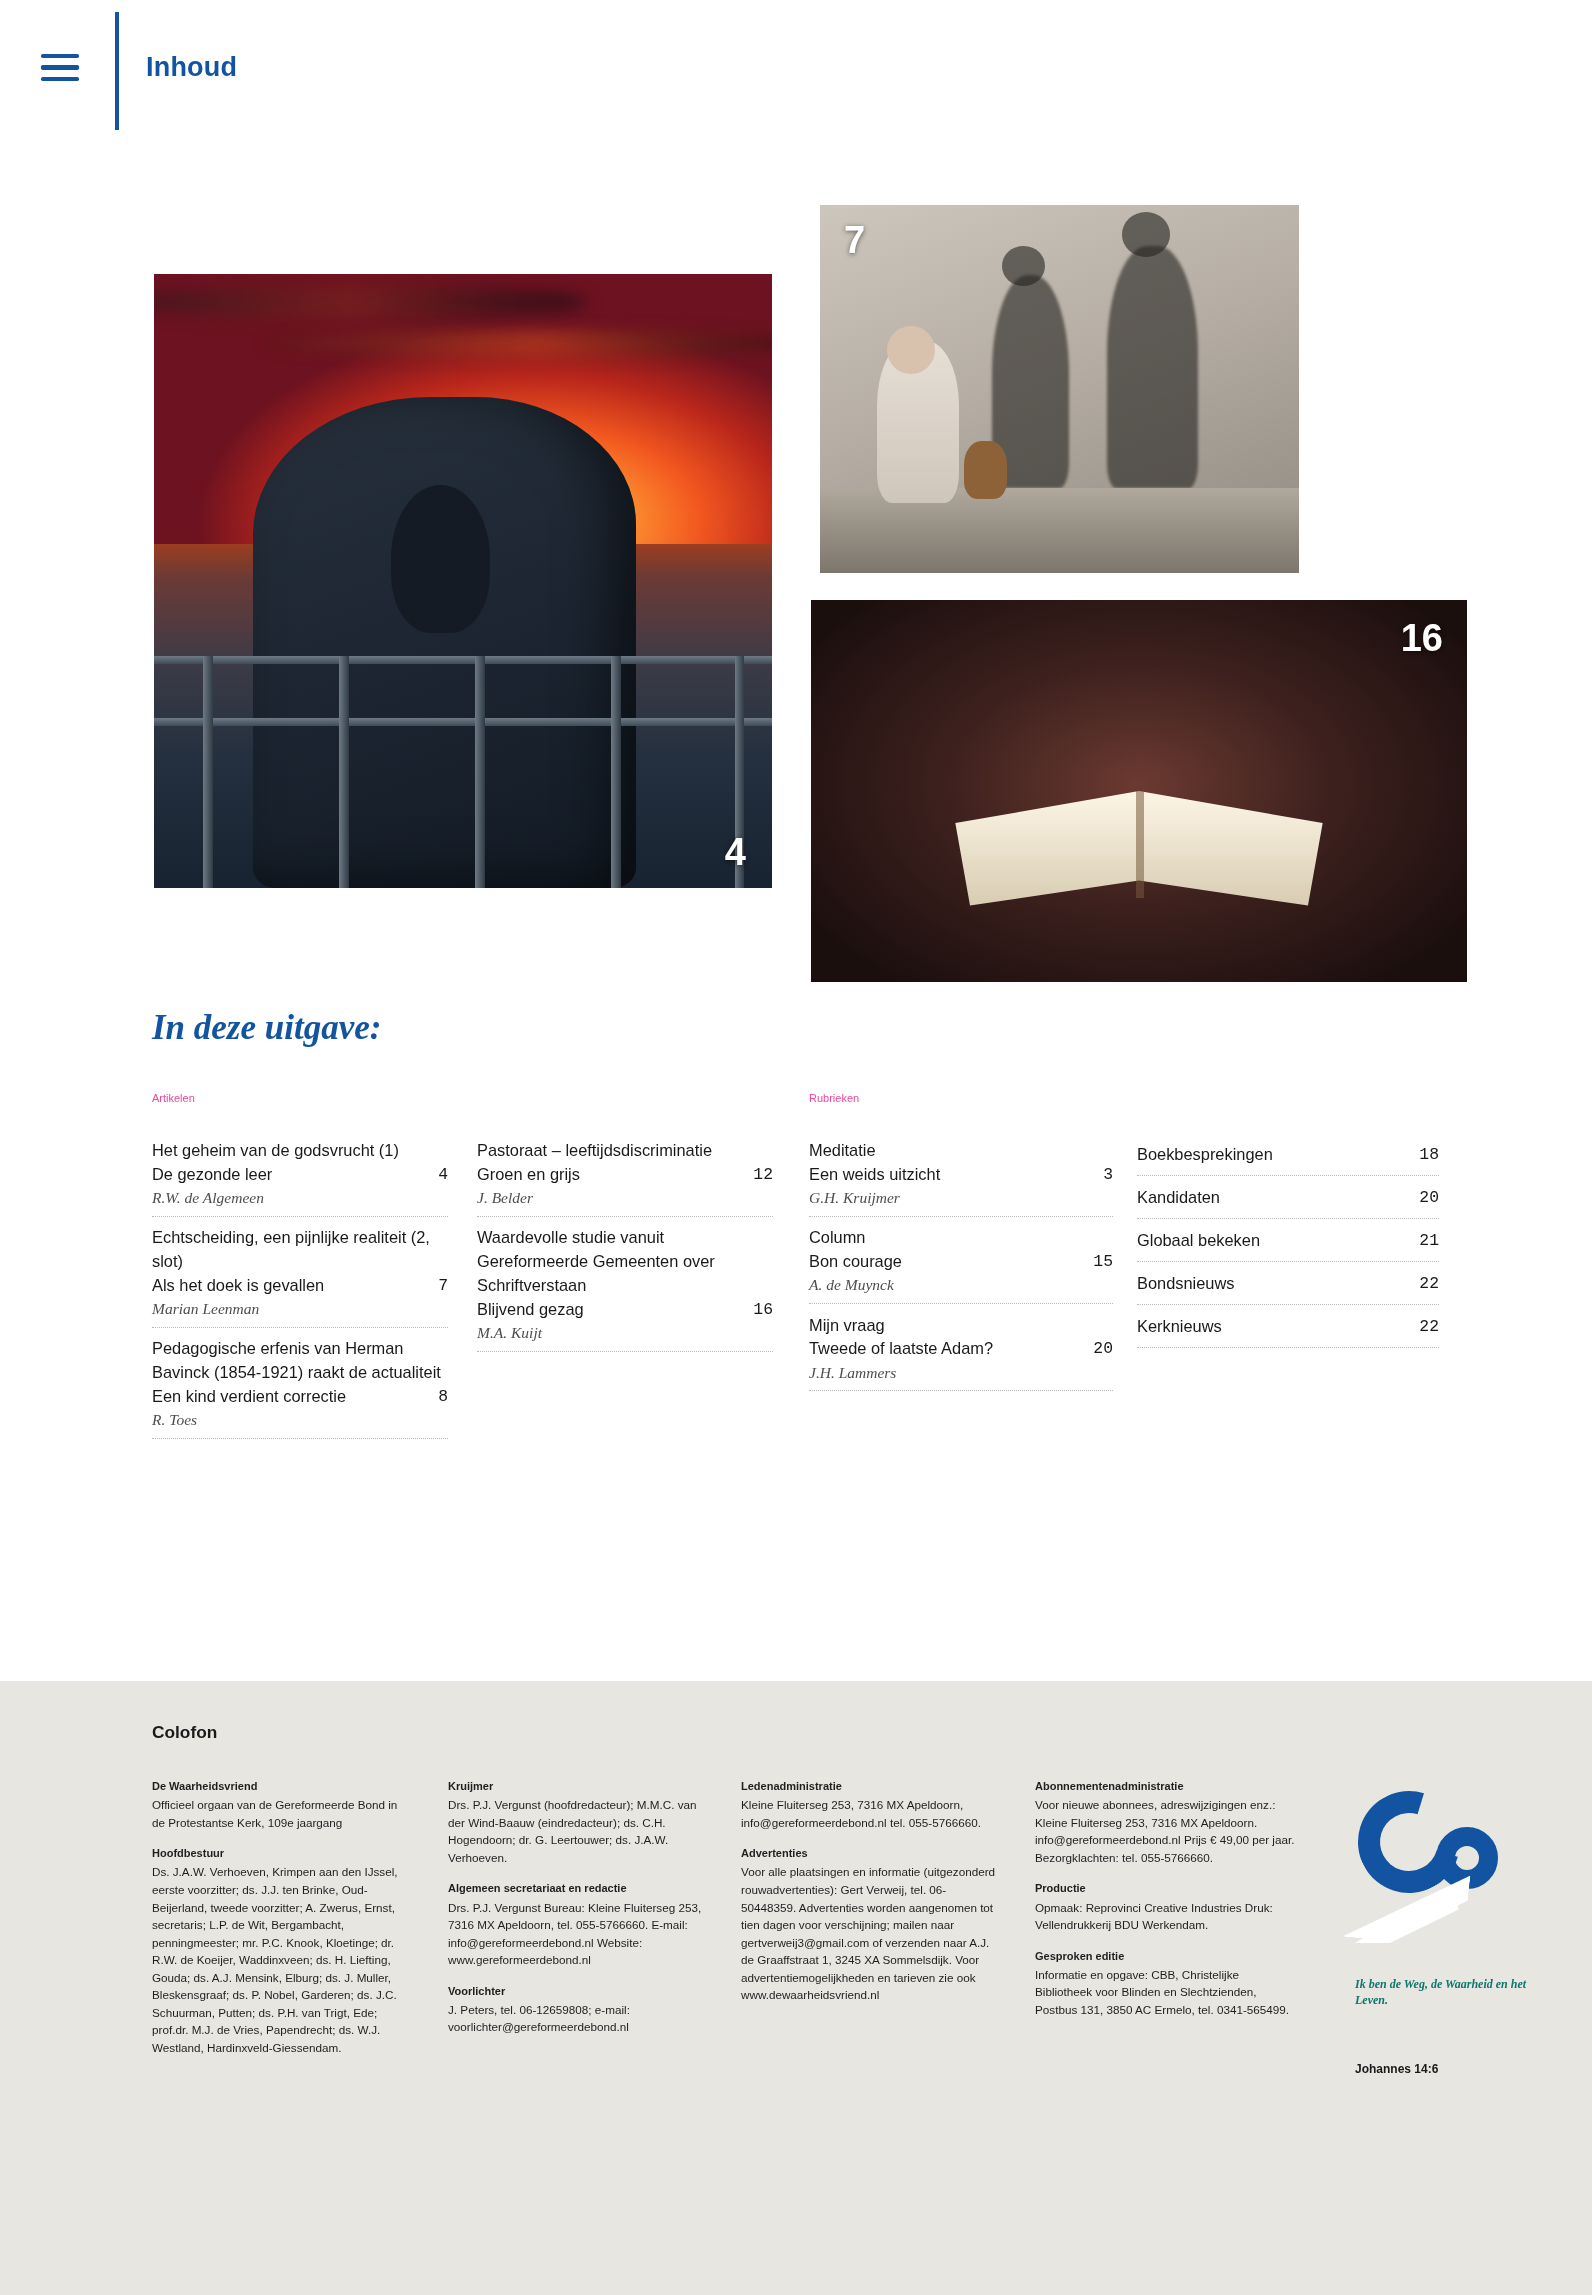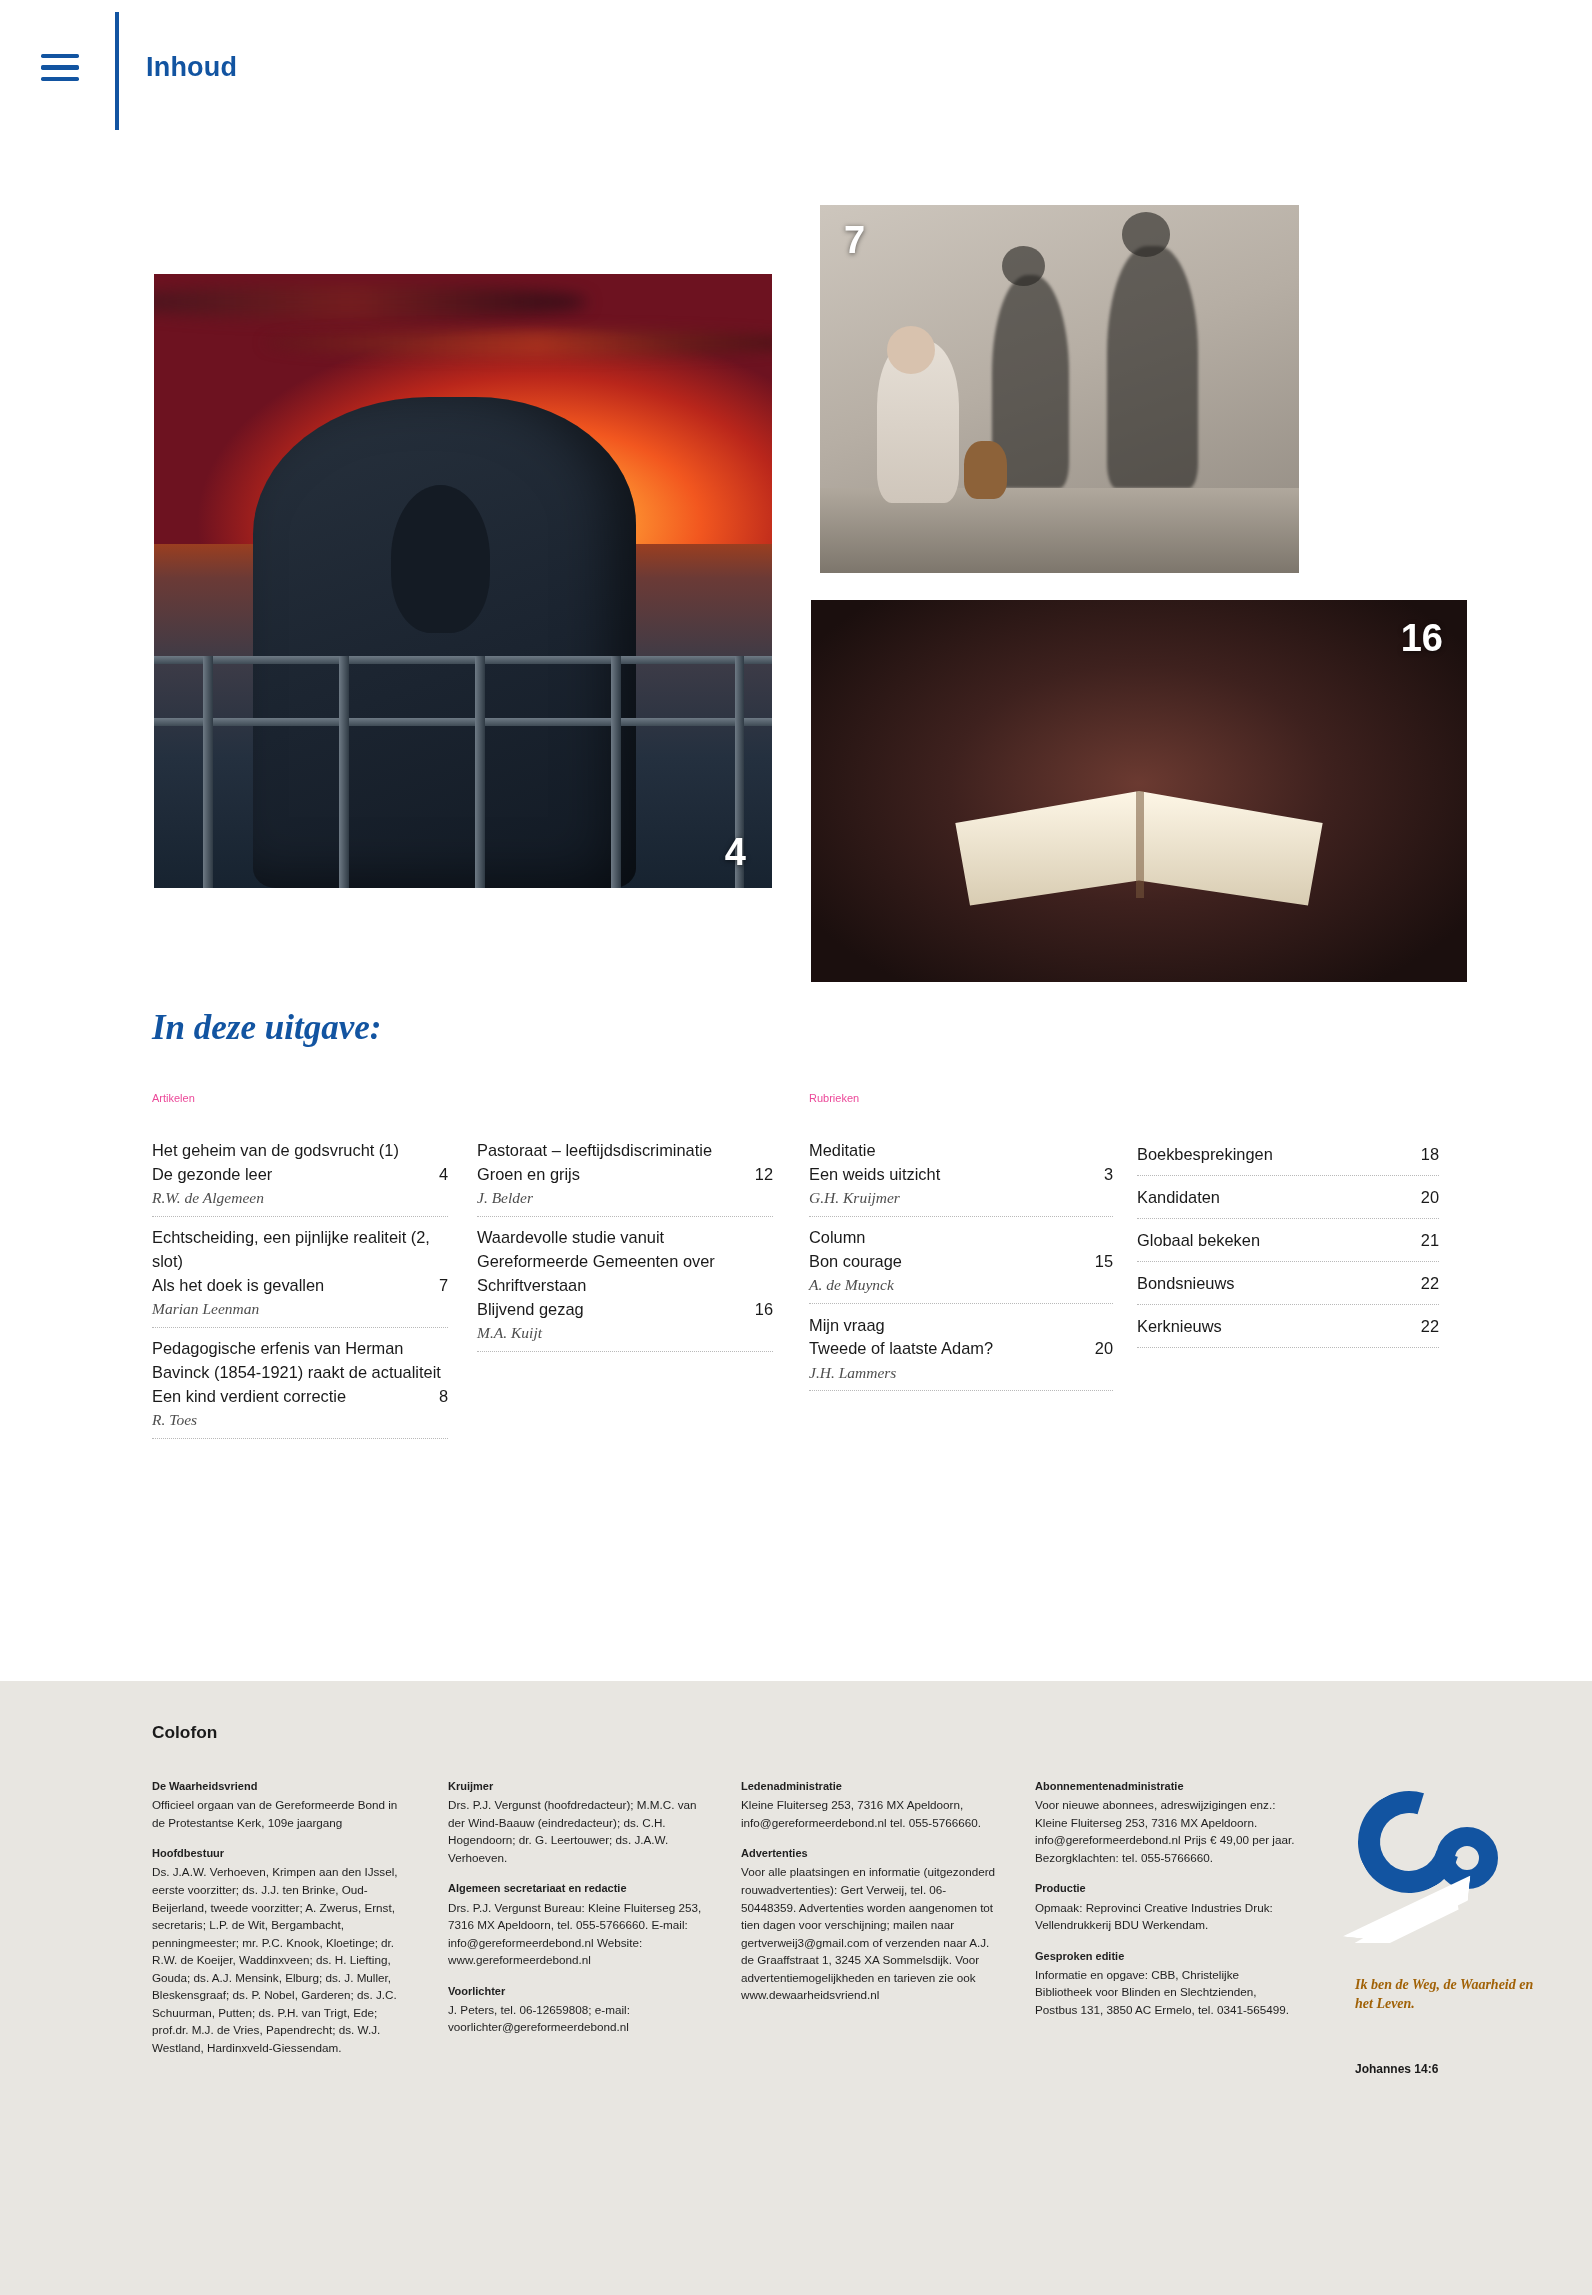--- a/index.html
+++ b/index.html
@@ -169,21 +169,21 @@
 
   .entry { padding-bottom:8.6px; margin-bottom:9.5px; }
   .entry.dotted {
     border-bottom:1.7px dotted #b9b9b9;
   }
   .entry .line {
     display:flex; align-items:flex-start; justify-content:space-between;
     font-size:16.4px; line-height:1.45; color:#1a1a1a;
   }
   .entry .line .t { padding-right:10.4px; }
-  .entry .line .p { font-weight:400; white-space:nowrap; }
+  .entry .line .p { font-weight:400; white-space:nowrap;font-family:Liberation Mono, monospace; }
   .entry .author {
     font-family:"Liberation Serif", serif;
     font-style:italic; font-size:15.5px; color:#4d4d4d; margin-top:2.6px;
   }
   .entry .kicker {
     font-size:16.4px; line-height:1.45; color:#1a1a1a;
   }
   .entry.simple .line { font-size:16.4px; }
 
   
@@ -223,21 +223,21 @@
   }
   #gb-logo .swoosh2 {
     position:absolute; left:8.6px; top:97px; width:104px; height:60px;
     background:#ffffff;
     clip-path:polygon(0% 100%, 96% 6%, 100% 44%, 34% 100%);
   }
   #verse {
     position:absolute; left:1355px; top:1976px; width:198px;
     font-family:"Liberation Serif", serif;
     font-style:italic; font-weight:bold;
-    font-size:14px; line-height:1.35; color:#a16207;
+    font-size:12px; line-height:1.35; color:#0f766e;
   }
   #verse-ref {
     position:absolute; left:1355px; top:2062px;
     font-family:"Liberation Sans", sans-serif;
     font-style:normal; font-weight:bold; font-size:12px; color:#1a1a1a;
   }
 </style>
 </head>
 <body>
 

